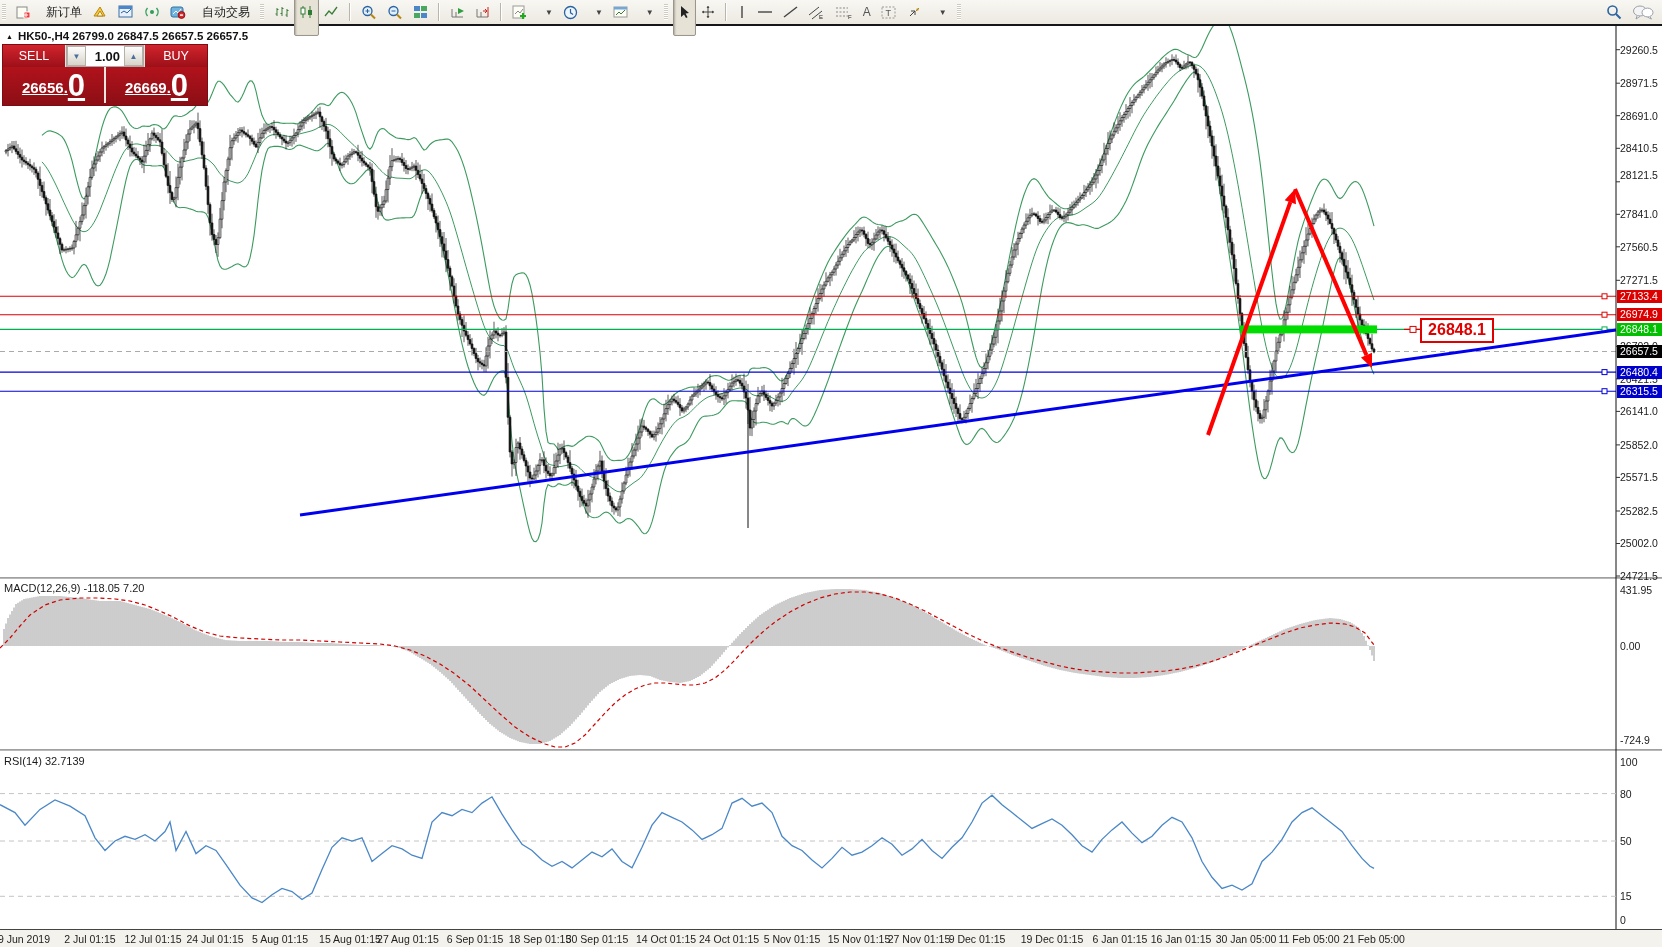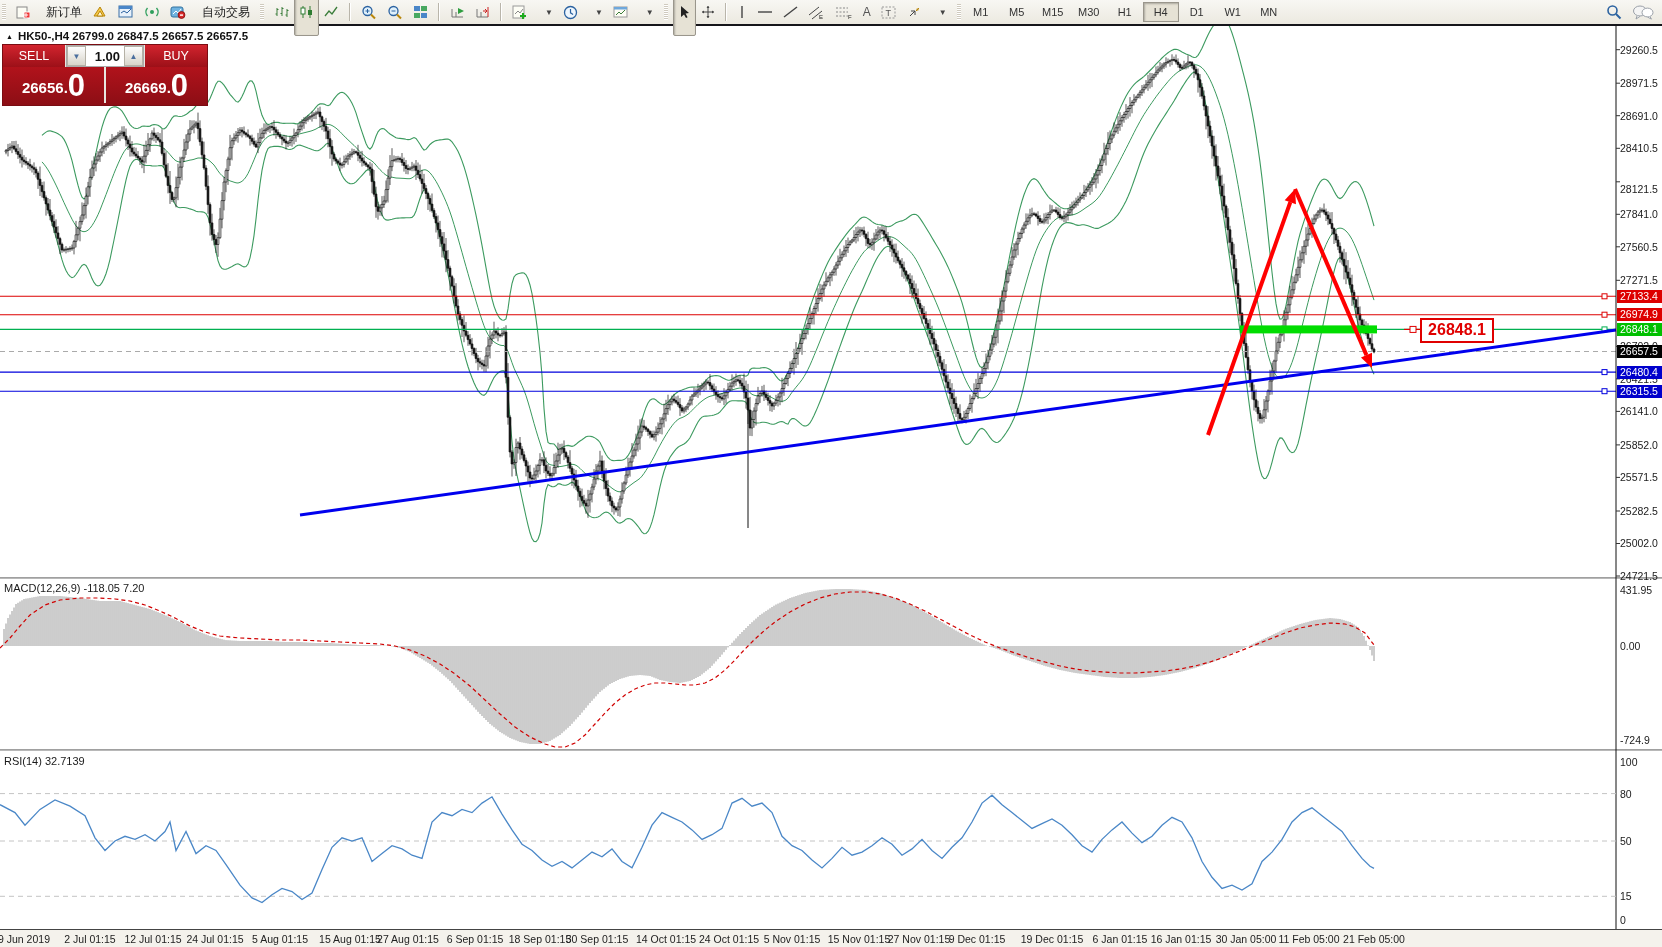--- a/index.html
+++ b/index.html
@@ -29,21 +29,21 @@
   .tp-row1{display:flex;height:22px;}
   .tp-sell,.tp-buy{width:62px;line-height:22px;text-align:center;color:#fff;font-size:12.5px;
                    background:linear-gradient(#d2242e,#9c1018);cursor:pointer;}
   .tp-sell{border-right:1px solid #e9e6e0;}
   .tp-buy{border-left:1px solid #e9e6e0;}
   .tp-spin{flex:1;display:flex;background:#f2efe9;border:1px solid #aaa;}
   .tp-spin-btn{width:17px;background:linear-gradient(#fdfdfd,#d8d4ca);border:1px solid #b5b1a6;
                color:#4a6e9e;font-size:8px;line-height:20px;text-align:center;cursor:pointer;}
   .tp-vol{flex:1;background:#fff;border:0;text-align:right;font-size:13px;font-weight:bold;padding:8px 4px;width:30px;color:#111;}
   .tp-row2{display:flex;height:36px;}
-  .tp-price{width:101px;color:#fff;display:flex;align-items:flex-end;justify-content:center;padding-bottom:2px;cursor:pointer;}
+  .tp-price{width:101px;color:#fff;display:flex;align-items:flex-end;justify-content:center;padding-bottom:2px;cursor:pointer;text-decoration:underline;}
   .tp-price:first-child{border-right:2px solid #e9e6e0;}
   .tp-num{font-size:15px;font-weight:bold;line-height:26px;}
   .tp-dot{font-size:15px;font-weight:bold;line-height:26px;}
   .tp-big{font-size:31px;font-weight:bold;line-height:30px;}
   
   .pa-tick{position:absolute;left:1620px;width:42px;font-size:10.5px;color:#1a1a1a;z-index:5;}
   .pa-badge{position:absolute;left:1617px;width:44px;height:13px;line-height:13px;font-size:10.5px;color:#fff;
             text-align:left;padding-left:3px;z-index:6;}
   .ta-label{position:absolute;top:933px;font-size:10.5px;color:#222;transform:translateX(-50%);z-index:6;white-space:nowrap;}
   .time-strip{position:absolute;left:0;top:929px;width:1662px;height:18px;background:#f4f2ec;border-top:1px solid #444;z-index:4;}
@@ -242,31 +242,20 @@
       <div class="tb-btn">
         <svg width="15" height="14">
             <path d="M3 11L8 6M8 6h-4M8 6v4" stroke="#444" fill="none"></path>
             <path d="M12 3l-3 3" stroke="#b8860b"></path>
             <polygon points="12,3 9,4 11,6" fill="#b8860b"></polygon>
           </svg>
         <span class="tb-caret">▼</span>
       </div>
     </div>
     <div class="tb-grip"></div>
-    <div class="tf-group" id="tfGroup">
-        <div class="tf-btn">M1</div>
-        <div class="tf-btn">M5</div>
-        <div class="tf-btn">M15</div>
-        <div class="tf-btn">M30</div>
-        <div class="tf-btn">H1</div>
-        <div class="tf-btn active">H4</div>
-        <div class="tf-btn">D1</div>
-        <div class="tf-btn">W1</div>
-        <div class="tf-btn">MN</div>
-      </div>
     <div class="toolbar-right">
       <svg width="16" height="16">
           <circle cx="6.5" cy="6.5" r="4.5" fill="none" stroke="#2b62a0" stroke-width="1.6"></circle>
           <path d="M10 10l4.5 4.5" stroke="#2b62a0" stroke-width="2"></path>
         </svg>
       <svg width="22" height="16">
           <ellipse cx="8" cy="7" rx="6.5" ry="5" fill="#f4f4f4" stroke="#9aa0a8"></ellipse>
           <path d="M5 12l-1 3 4-2.6" fill="#f4f4f4" stroke="#9aa0a8"></path>
           <ellipse cx="15.5" cy="8.5" rx="5.5" ry="4.4" fill="#fff" stroke="#9aa0a8"></ellipse>
           <path d="M18 12.5l1.4 2.6-3.8-2" fill="#fff" stroke="#9aa0a8"></path>
@@ -380,21 +369,21 @@
   </div>
 
   <div class="ind-label" style="top:582px;">MACD(12,26,9) -118.05 7.20</div>
   <div class="ind-label" style="top:755px;">RSI(14) 32.7139</div>
 
   <div id="priceAxis">
       <div class="pa-tick" style="top: 43.7px;">29260.5</div>
       <div class="pa-tick" style="top: 77.2097px;">28971.5</div>
       <div class="pa-tick" style="top: 109.734px;">28691.0</div>
       <div class="pa-tick" style="top: 142.258px;">28410.5</div>
-      <div class="pa-tick" style="top: 183px;">28121.5</div>
+      <div class="pa-tick" style="top: 169px;">28121.5</div>
       <div class="pa-tick" style="top: 208.292px;">27841.0</div>
       <div class="pa-tick" style="top: 240.816px;">27560.5</div>
       <div class="pa-tick" style="top: 274.326px;">27271.5</div>
       <div class="pa-tick" style="top: 340.36px;">26702.0</div>
       <div class="pa-tick" style="top: 372.884px;">26421.5</div>
       <div class="pa-tick" style="top: 405.408px;">26141.0</div>
       <div class="pa-tick" style="top: 438.918px;">25852.0</div>
       <div class="pa-tick" style="top: 471.442px;">25571.5</div>
       <div class="pa-tick" style="top: 504.952px;">25282.5</div>
       <div class="pa-tick" style="top: 537.476px;">25002.0</div>

